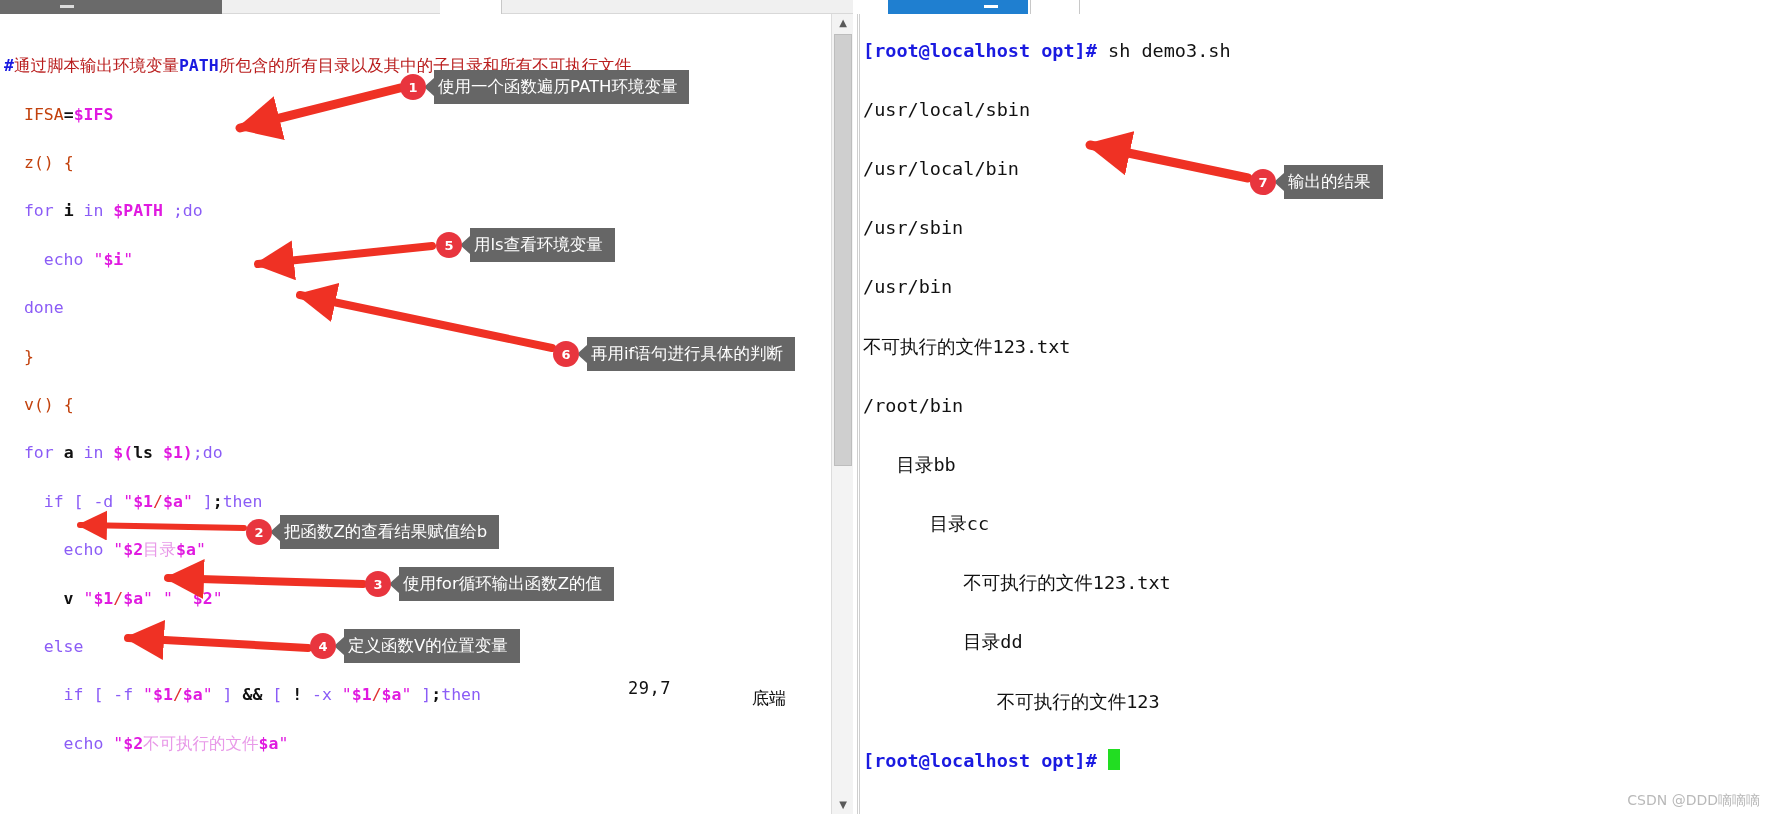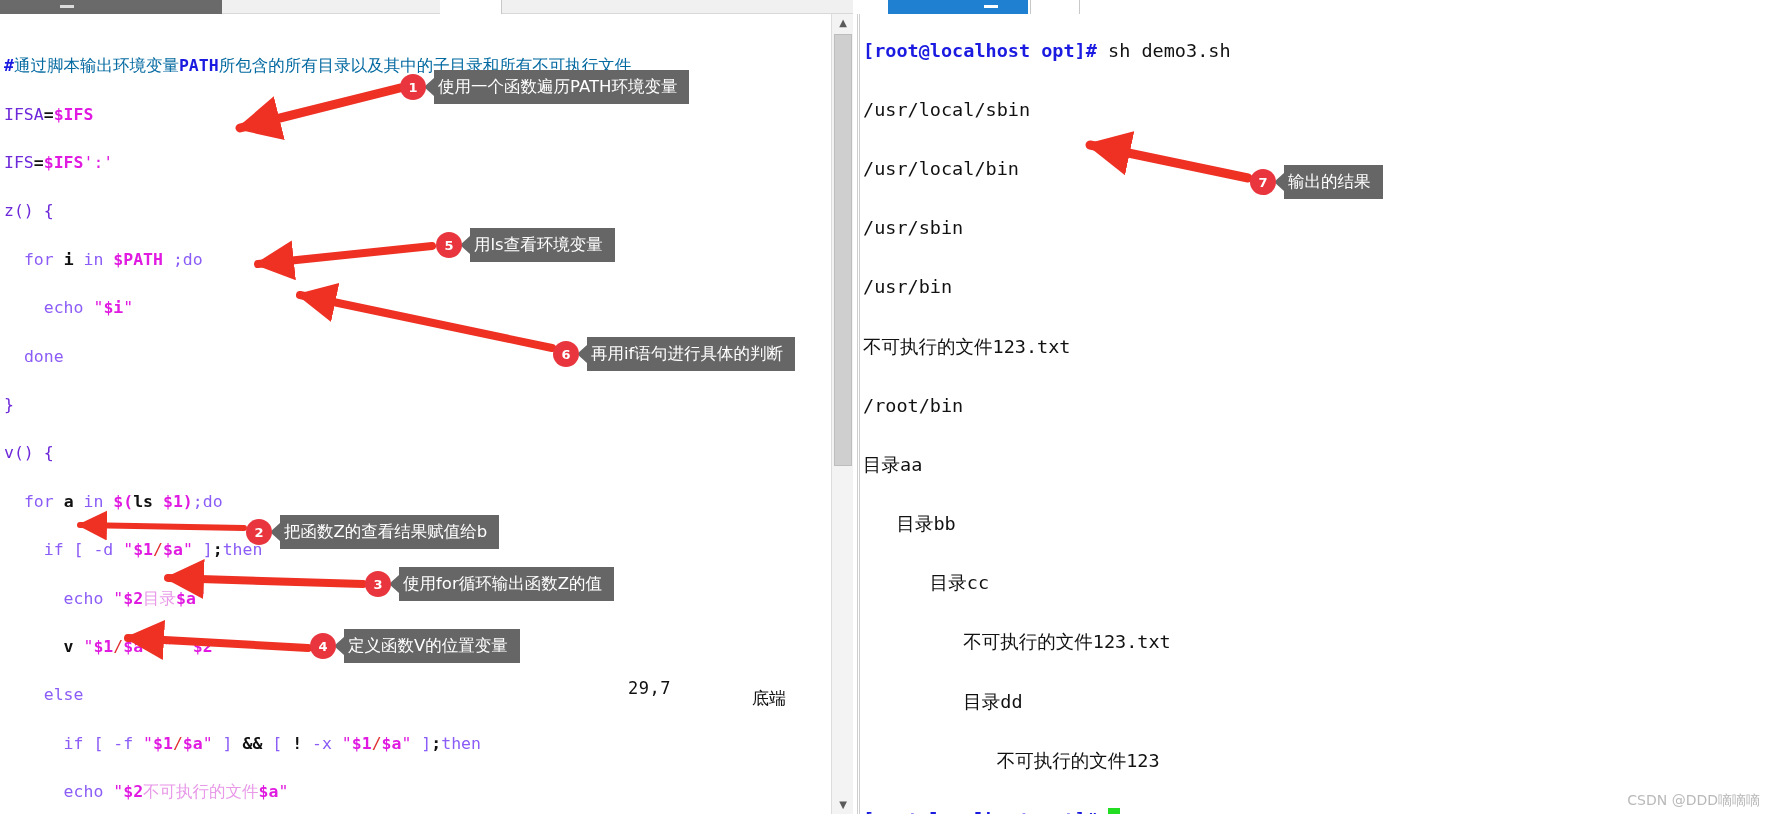--- a/index.html
+++ b/index.html
@@ -37,22 +37,22 @@
   #code {
     position:absolute; left:4px; top:30px; width:846px;
     font-family:"DejaVu Sans Mono", monospace;
     font-size:16.5px; line-height:24.2px;
     white-space:pre;
   }
   .cl { display:block; height:24.2px; }
 
   
   .c-comment { color:#1a1ae0; font-weight:bold; }
-  .c-comment-cjk { color:#0369a1; }
-  .c-ident  { color:#6d28d9; }
+  .c-comment-cjk { color:#b91c1c; }
+  .c-ident  { color:#c2410c;margin-left:20px; }
   .c-var    { color:#e01ae0; font-weight:bold;margin-top:6px; }
   .c-str    { color:#e01ae0; }
   .c-kw     { color:#8b5cf6; }
   .c-plain  { color:#111111; font-weight:bold; }
   .c-cjkstr { color:#e899e8; }
   .c-slash  { color:#e03030; }
 
   
   #editor-status {
     position:absolute; left:0; top:678px; width:838px; height:26px;
@@ -163,21 +163,20 @@
   <div id="editor-titlebar">
     <div class="tb-active">
       <div class="tb-dash"></div>
     </div>
     <div class="tb-gapbox"></div>
   </div>
 
   <div id="code">
 <span class="cl"><span class="c-comment">#</span><span class="c-comment-cjk">通过脚本输出环境变量</span><span class="c-comment">PATH</span><span class="c-comment-cjk">所包含的所有目录以及其中的子目录和所有不可执行文件</span></span>
 <span class="cl"><span class="c-ident">IFSA</span><span class="c-plain">=</span><span class="c-var">$IFS</span></span>
-<span class="cl"><span class="c-ident">IFS</span><span class="c-plain">=</span><span class="c-var">$IFS</span><span class="c-str">':'</span></span>
 <span class="cl"><span class="c-ident">z() {</span></span>
 <span class="cl">  <span class="c-kw">for</span> <span class="c-plain">i</span> <span class="c-kw">in</span> <span class="c-var">$PATH</span> <span class="c-kw">;do</span></span>
 <span class="cl">    <span class="c-kw">echo</span> <span class="c-str">"</span><span class="c-var">$i</span><span class="c-str">"</span></span>
 <span class="cl">  <span class="c-kw">done</span></span>
 <span class="cl"><span class="c-ident">}</span></span>
 <span class="cl"><span class="c-ident">v() {</span></span>
 <span class="cl">  <span class="c-kw">for</span> <span class="c-plain">a</span> <span class="c-kw">in</span> <span class="c-var">$(</span><span class="c-plain">ls </span><span class="c-var">$1)</span><span class="c-kw">;do</span></span>
 <span class="cl">    <span class="c-kw">if</span> <span class="c-kw">[</span> <span class="c-kw">-d</span> <span class="c-str">"</span><span class="c-var">$1</span><span class="c-slash">/</span><span class="c-var">$a</span><span class="c-str">"</span> <span class="c-kw">]</span><span class="c-plain">;</span><span class="c-kw">then</span></span>
 <span class="cl">      <span class="c-kw">echo</span> <span class="c-str">"</span><span class="c-var">$2</span><span class="c-cjkstr">目录</span><span class="c-var">$a</span><span class="c-str">"</span></span>
 <span class="cl">      <span class="c-plain">v</span> <span class="c-str">"</span><span class="c-var">$1</span><span class="c-slash">/</span><span class="c-var">$a</span><span class="c-str">"</span> <span class="c-str">"</span>  <span class="c-var">$2</span><span class="c-str">"</span></span>
@@ -220,21 +219,20 @@
   <div id="term-left-rule2"></div>
 
   <div id="term-out">
 <span class="tl"><span class="t-prompt">[root@localhost opt]#</span><span class="t-cmd"> sh demo3.sh</span></span>
 <span class="tl">/usr/local/sbin</span>
 <span class="tl">/usr/local/bin</span>
 <span class="tl">/usr/sbin</span>
 <span class="tl">/usr/bin</span>
 <span class="tl">不可执行的文件123.txt</span>
 <span class="tl">/root/bin</span>
-<span class="tl">目录aa</span>
 <span class="tl">   目录bb</span>
 <span class="tl">      目录cc</span>
 <span class="tl">         不可执行的文件123.txt</span>
 <span class="tl">         目录dd</span>
 <span class="tl">            不可执行的文件123</span>
 <span class="tl"><span class="t-prompt">[root@localhost opt]#</span> <span class="t-cursor"></span></span>
   </div>
 
   <div id="watermark">CSDN @DDD嘀嘀嘀</div>
 </div>

